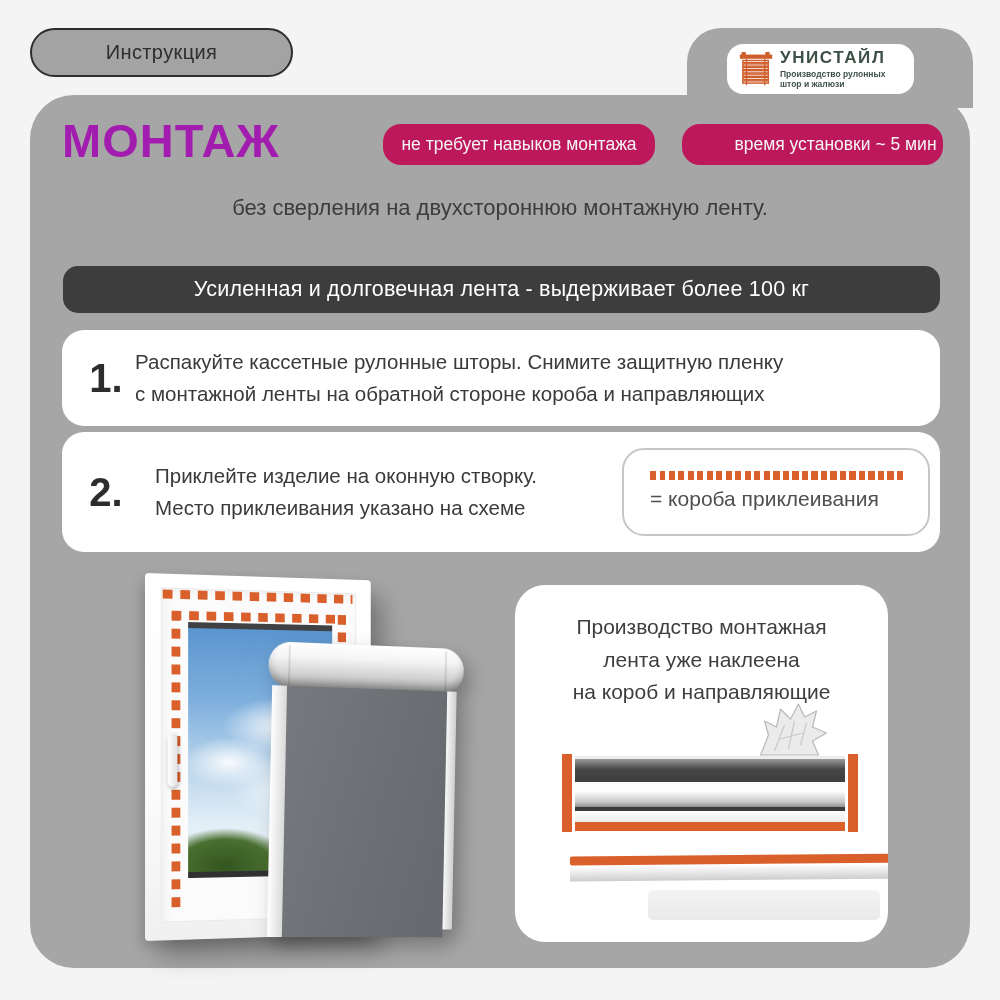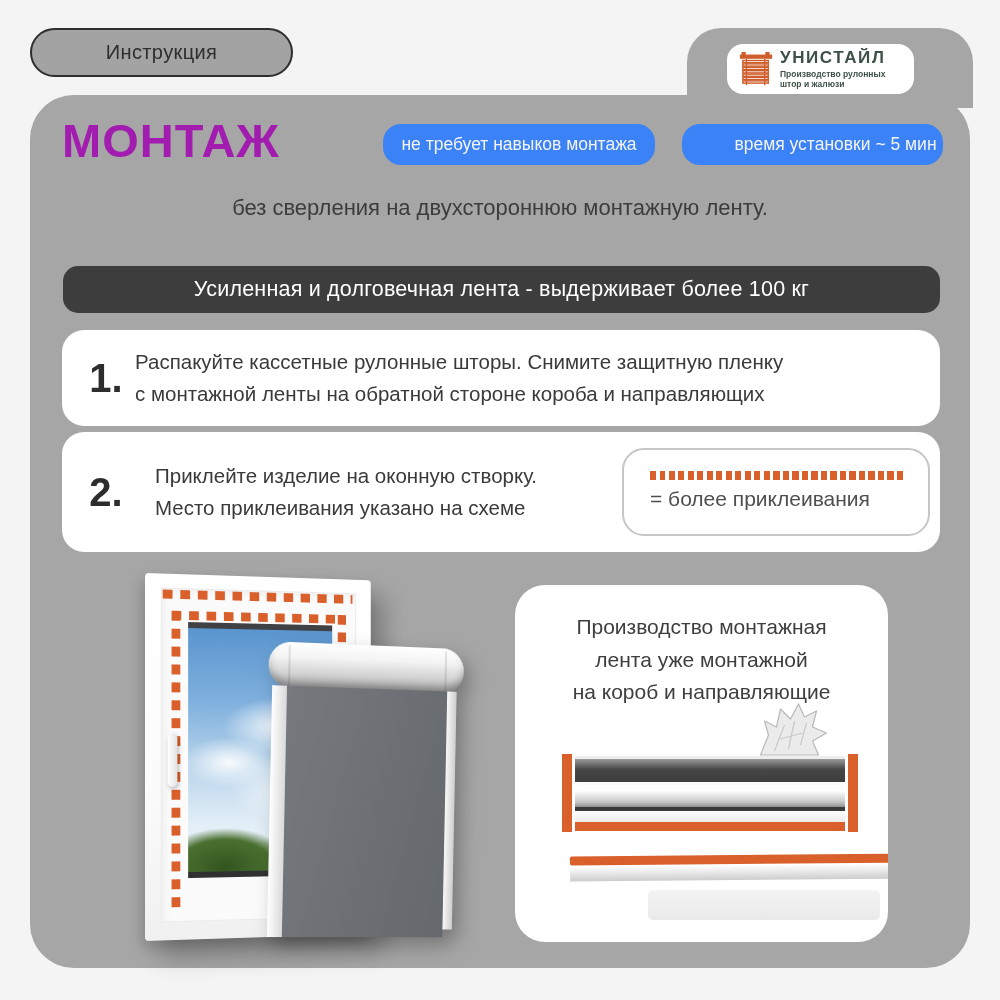--- a/index.html
+++ b/index.html
@@ -21,21 +21,21 @@
   .logo-name { font-size:17px; font-weight:bold; letter-spacing:1.6px; color:#3e5146; line-height:1.1; }
   .logo-sub { font-size:8.5px; font-weight:bold; color:#3e5146; line-height:1.2; width:112px; margin-top:1px; }
 
   
   .panel { position:absolute; left:30px; top:95px; width:940px; height:873px;
     background:#a6a6a6; border-radius:44px; }
 
   .montage-title { position:absolute; left:62px; top:113px; font-size:47px; font-weight:bold;
     color:#a21caf; letter-spacing:1px; }
 
-  .pill { position:absolute; height:41px; background:#3b82f6; border-radius:18px;
+  .pill { position:absolute; height:41px; background:#be185d; border-radius:18px;
     color:#f4f4f4; font-size:17.5px; display:flex; align-items:center; justify-content:center; }
   .pill-1 { left:383px; top:124px; width:272px; }
   .pill-2 { left:682px; top:124px; width:261px;padding-left:46px; }
 
   .intro { position:absolute; left:30px; top:191px; width:940px; text-align:center;
     font-size:22px; color:#3c3c3c; line-height:1.5; }
 
   .banner { position:absolute; left:63px; top:266px; width:877px; height:47px;
     background:#3d3d3d; border-radius:15px; color:#ffffff; font-size:21.5px;
     display:flex; align-items:center; justify-content:center; letter-spacing:.2px; }
@@ -179,21 +179,21 @@
   </div>
 
   <div class="step step-2">
     <div class="step-num">2.</div>
     <div class="step-text">
       <div>Приклейте изделие на оконную створку.</div>
       <div>Место приклеивания указано на схеме</div>
     </div>
     <div class="schema-box">
       <div class="schema-dash"></div>
-      <div class="schema-label">= более приклеивания</div>
+      <div class="schema-label">= короба приклеивания</div>
     </div>
   </div>
 
   <div class="window-frame">
     <div class="sash"></div>
     <div class="glass"></div>
     <div class="dash-h a"></div>
     <div class="dash-h b"></div>
     <div class="dash-v l"></div>
     <div class="dash-v r"></div>
@@ -203,21 +203,21 @@
   <div class="blind">
     <div class="cassette"></div>
     <div class="guide-left"></div>
     <div class="fabric"></div>
     <div class="guide-right"></div>
   </div>
 
   <div class="note-card">
     <div class="note-text">
       <div>Производство монтажная</div>
-      <div>лента уже монтажной</div>
+      <div>лента уже наклеена</div>
       <div>на короб и направляющие</div>
     </div>
 
     <svg class="film-svg" viewBox="0 0 75 55">
       <path d="M6 54 L14 34 L10 20 L22 26 L26 8 L36 18 L44 3 L50 16 L62 10 L58 26 L72 32 L58 40 L64 54 Z" fill="#ebebeb" stroke="#b8b8b8" stroke-width="1.2" stroke-linejoin="round"></path>
       <path d="M20 50 L30 24 M34 48 L40 20 M46 44 L52 22 M26 38 L48 32" stroke="#c9c9c9" stroke-width="1.2" fill="none"></path>
     </svg>
 
     <div class="cassette2">
       <div class="c2-tape left"></div>

